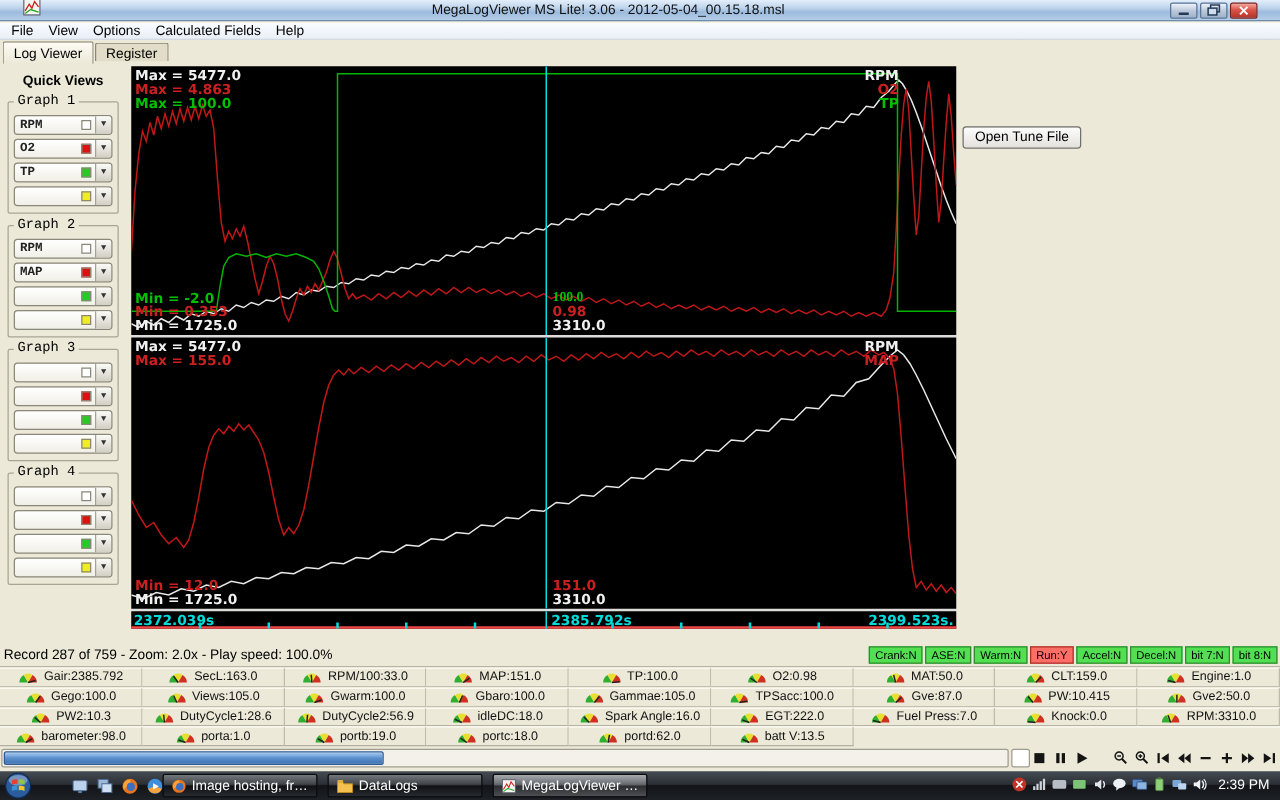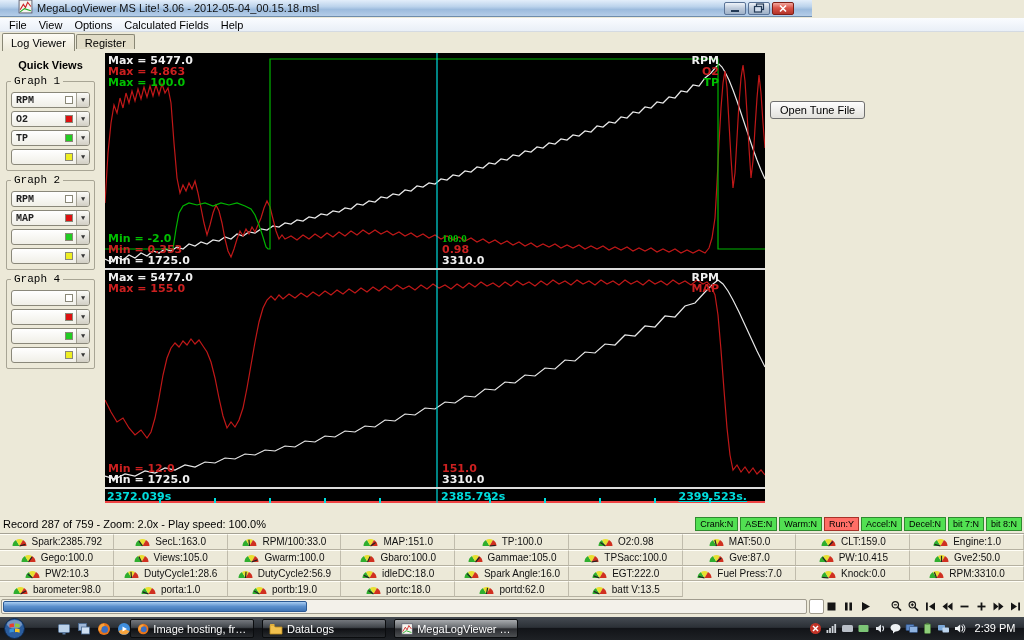--- a/index.html
+++ b/index.html
@@ -1,23 +1,23 @@
 <!DOCTYPE html>
 <html><head>
 <meta charset="utf-8">
 <style>
   * { box-sizing: border-box; margin:0; padding:0; }
   html,body { width:1024px; height:640px; overflow:hidden; }
   body { font-family:"Liberation Sans", sans-serif; background:#ece9d8; position:relative; }
   .screen { position:relative; width:1024px; height:640px; background:#ece9d8; overflow:hidden; }
 
   
-  .titlebar { position:absolute; top:0; left:0; width:812px; height:17px;
+  .titlebar { position:absolute; top:0; left:0; width:1024px; height:17px;
     background:linear-gradient(#e3eefa,#bdd4ec 40%,#9cbbdd 60%,#b4cde8);
-    border-bottom:1px solid #6e8cab; display:flex; align-items:center; padding:0 18px; }
+    border-bottom:1px solid #6e8cab; display:flex; align-items:center; padding:0 18px;text-align:center; }
   .title-text { font-size:11px; color:#111; margin-left:4px; flex:1; white-space:nowrap; }
   .winbtns { display:flex; gap:2px; }
   .winbtn { width:22px; height:13px; border-radius:2px; border:1px solid #5a7396;
     background:linear-gradient(#eef3f9,#bcc9da 50%,#9fb2c8); display:flex; align-items:center; justify-content:center; cursor:default; }
   .winbtn.close { background:linear-gradient(#f3a79f,#da5348 45%,#b33529); border-color:#7e1f17; }
 
   
   .menubar { position:absolute; top:18px; left:0; width:1024px; height:14px;
     background:linear-gradient(#fafcff,#e9eff7); display:flex; align-items:center; padding-left:3px; border-bottom:1px solid #d4dae2; }
   .menu-item { font-size:11px; padding:0 6px; color:#000; }
@@ -45,21 +45,21 @@
   .chart { position:relative; background:#000; width:660px; overflow:hidden; }
   .chart svg { display:block; }
   .chart-sep { height:2px; background:#dcdcdc; }
   .ovl { position:absolute; font:bold 11px "DejaVu Sans", sans-serif; line-height:11px; white-space:nowrap; }
   .ovl-max { top:2px; left:3px; }
   .ovl-min { bottom:2px; left:3px; }
   .ovl-cursor { bottom:2px; }
   .ovl-legend { top:2px; right:46px; text-align:right; }
   .timeaxis { position:relative; width:660px; height:14px; background:#000; border-bottom:2px solid #ef4444; }
   .ta-label { position:absolute; top:1px; font:bold 11px "DejaVu Sans", sans-serif; color:#00dcdc; }
-  .ta-start { left:2px; } .ta-cursor { left:336px; } .ta-end { right:18px;text-decoration:underline; }
+  .ta-start { left:2px; } .ta-cursor { left:336px; } .ta-end { right:2px; }
   .timeaxis svg { position:absolute; left:0; top:0; }
 
   .open-tune { position:absolute; left:770px; top:101px; height:18px; padding:0 9px; font-size:11px;
     font-family:"Liberation Sans",sans-serif; border:1px solid #707070; border-radius:3px;
     background:linear-gradient(#fdfdfd,#e2e1dc); }
 
   
   .statusrow { position:absolute; top:516px; left:0; width:1024px; height:16px; }
   .status-text { position:absolute; left:3px; top:2px; font-size:11px; color:#000; }
   .badges { position:absolute; right:2px; top:1px; display:flex; gap:2px; }
@@ -190,20 +190,43 @@
             <span class="chip" style="background: rgb(34, 204, 34);"></span>
             <span class="combo-arrow">▼</span>
           </div>
           <div class="combo">
             <span class="combo-text"></span>
             <span class="chip" style="background: rgb(238, 238, 34);"></span>
             <span class="combo-arrow">▼</span>
           </div>
         </div>
         <div class="group">
+          <div class="group-label">Graph 3</div>
+          <div class="combo">
+            <span class="combo-text"></span>
+            <span class="chip" style="background: rgb(255, 255, 255);"></span>
+            <span class="combo-arrow">▼</span>
+          </div>
+          <div class="combo">
+            <span class="combo-text"></span>
+            <span class="chip" style="background: rgb(221, 17, 17);"></span>
+            <span class="combo-arrow">▼</span>
+          </div>
+          <div class="combo">
+            <span class="combo-text"></span>
+            <span class="chip" style="background: rgb(34, 204, 34);"></span>
+            <span class="combo-arrow">▼</span>
+          </div>
+          <div class="combo">
+            <span class="combo-text"></span>
+            <span class="chip" style="background: rgb(238, 238, 34);"></span>
+            <span class="combo-arrow">▼</span>
+          </div>
+        </div>
+        <div class="group">
           <div class="group-label">Graph 4</div>
           <div class="combo">
             <span class="combo-text"></span>
             <span class="chip" style="background: rgb(255, 255, 255);"></span>
             <span class="combo-arrow">▼</span>
           </div>
           <div class="combo">
             <span class="combo-text"></span>
             <span class="chip" style="background: rgb(221, 17, 17);"></span>
             <span class="combo-arrow">▼</span>
@@ -314,21 +337,21 @@
 
   <div class="gaugegrid" id="gaugegrid">
       <div class="grow">
         <div class="gcell">
           <svg width="17" height="11" viewBox="0 0 17 11">
             <path d="M8.5,10 L1.5,10 A7,7 0 0 1 5,3.9 Z" fill="#2fae2f"></path>
             <path d="M8.5,10 L5,3.9 A7,7 0 0 1 12,3.9 Z" fill="#e8e030"></path>
             <path d="M8.5,10 L12,3.9 A7,7 0 0 1 15.5,10 Z" fill="#d03020"></path>
             <line x1="8.5" y1="10" x2="14.49" y2="8.40" stroke="#222" stroke-width="1.2"></line>
           </svg>
-          <span class="gtext">Spark:2385.792</span>
+          <span class="gtext">Gair:2385.792</span>
         </div>
         <div class="gcell">
           <svg width="17" height="11" viewBox="0 0 17 11">
             <path d="M8.5,10 L1.5,10 A7,7 0 0 1 5,3.9 Z" fill="#2fae2f"></path>
             <path d="M8.5,10 L5,3.9 A7,7 0 0 1 12,3.9 Z" fill="#e8e030"></path>
             <path d="M8.5,10 L12,3.9 A7,7 0 0 1 15.5,10 Z" fill="#d03020"></path>
             <line x1="8.5" y1="10" x2="4.94" y2="4.92" stroke="#222" stroke-width="1.2"></line>
           </svg>
           <span class="gtext">SecL:163.0</span>
         </div>

